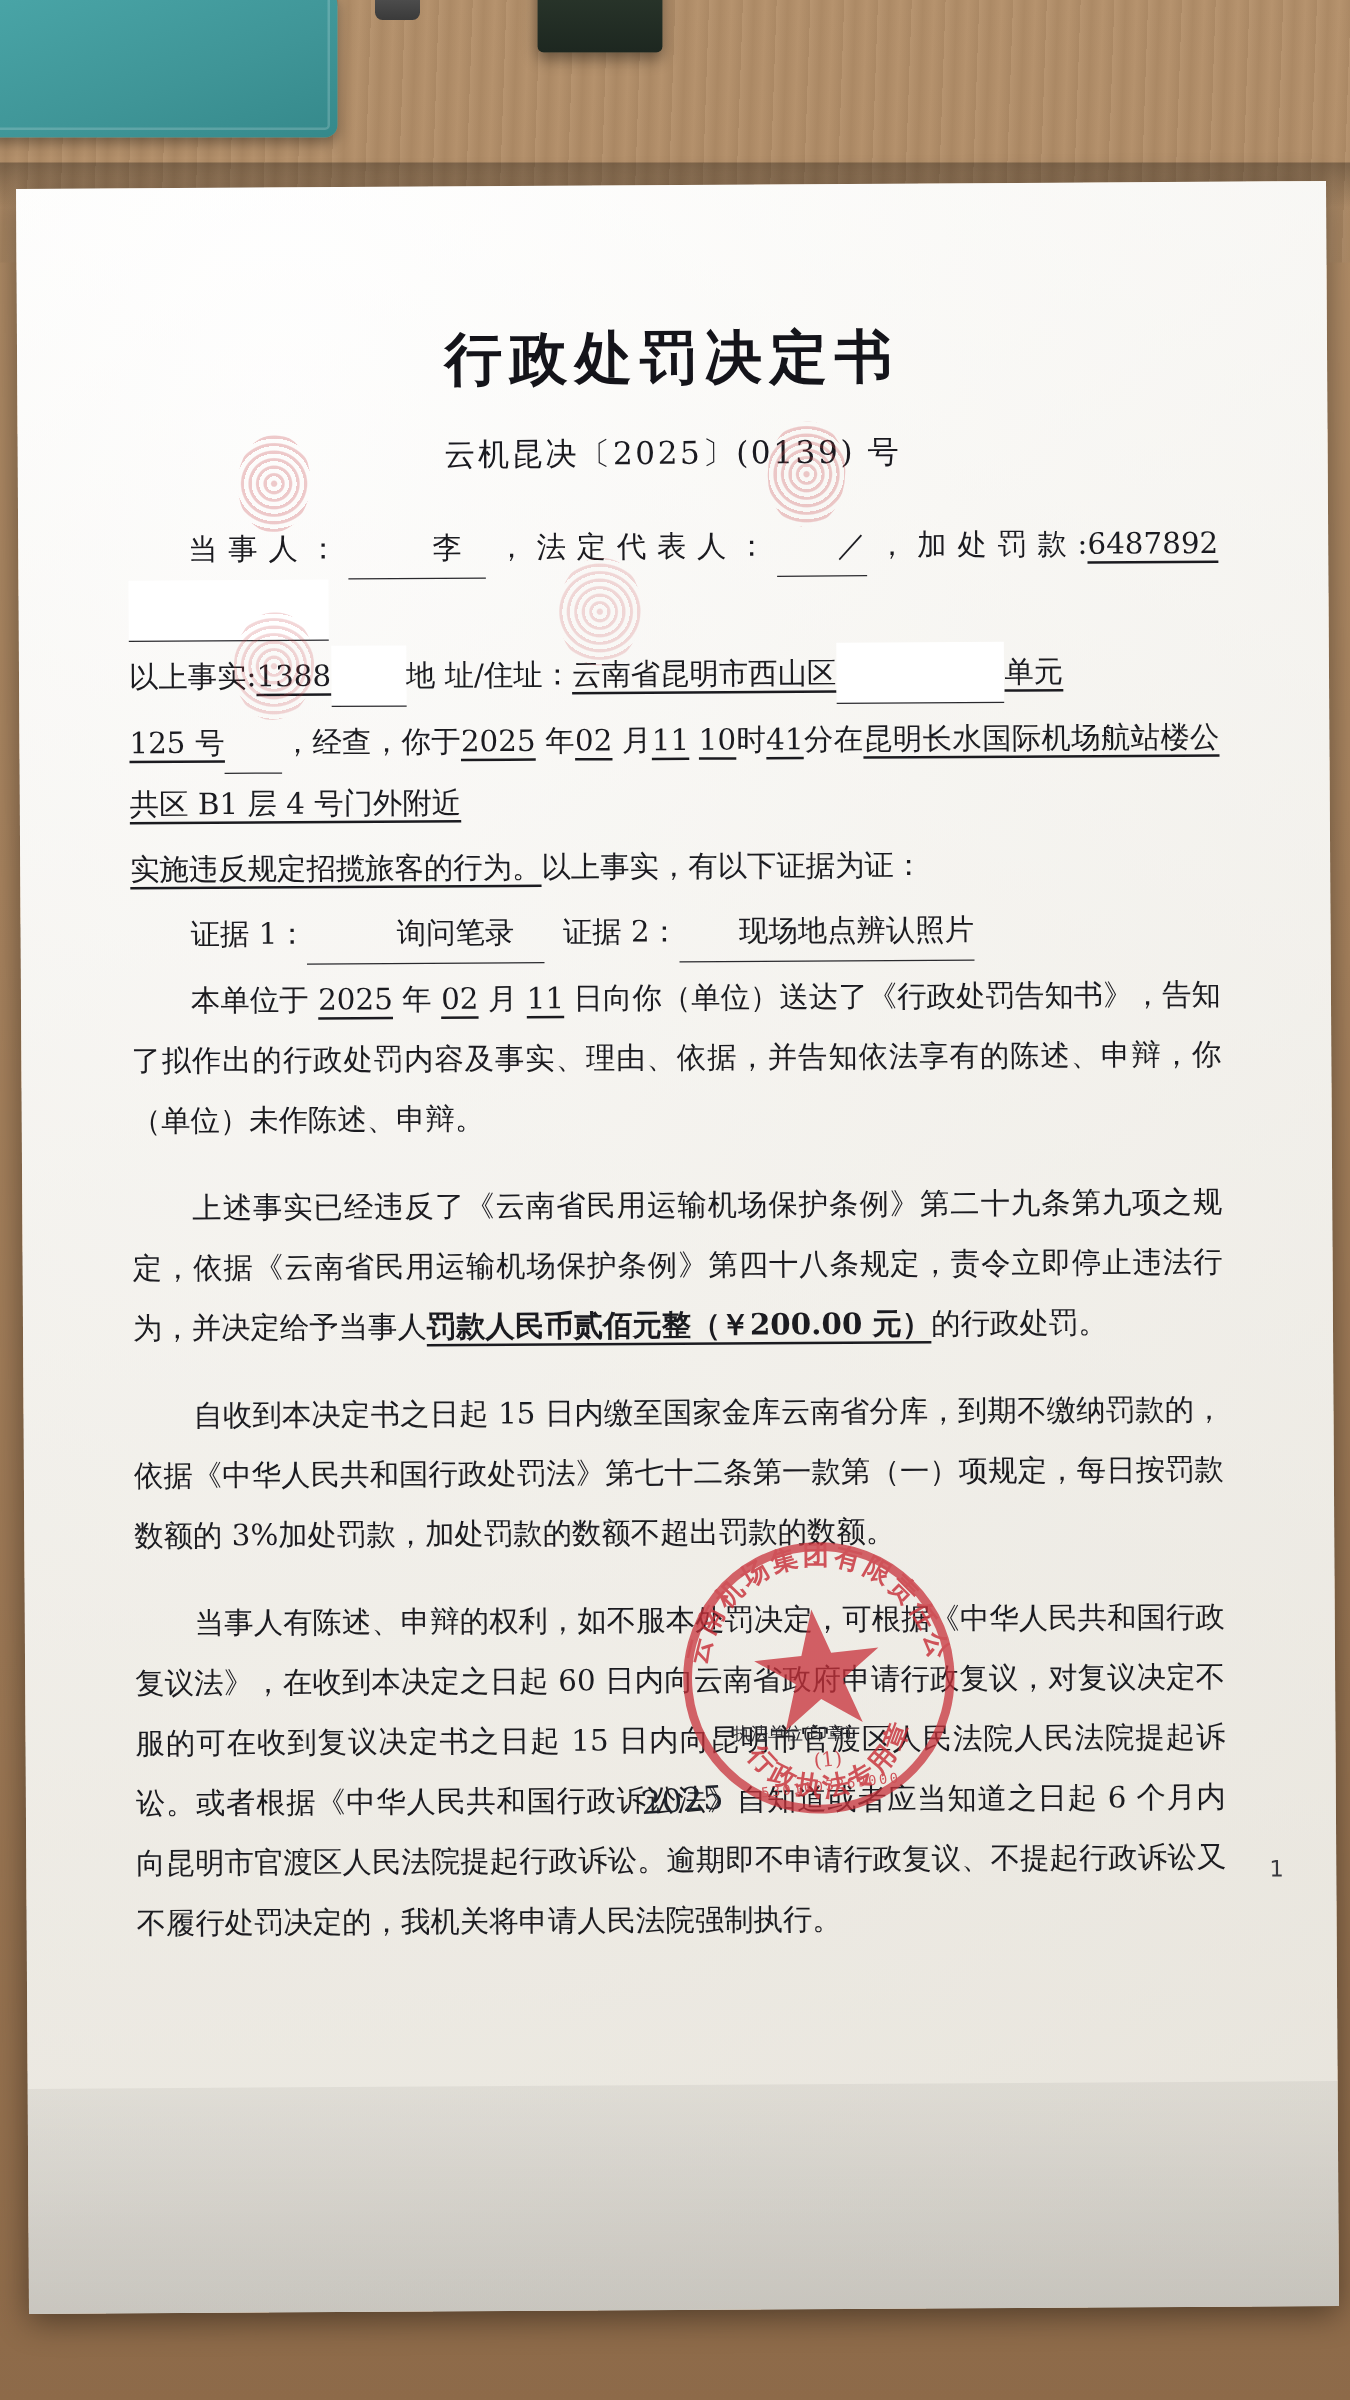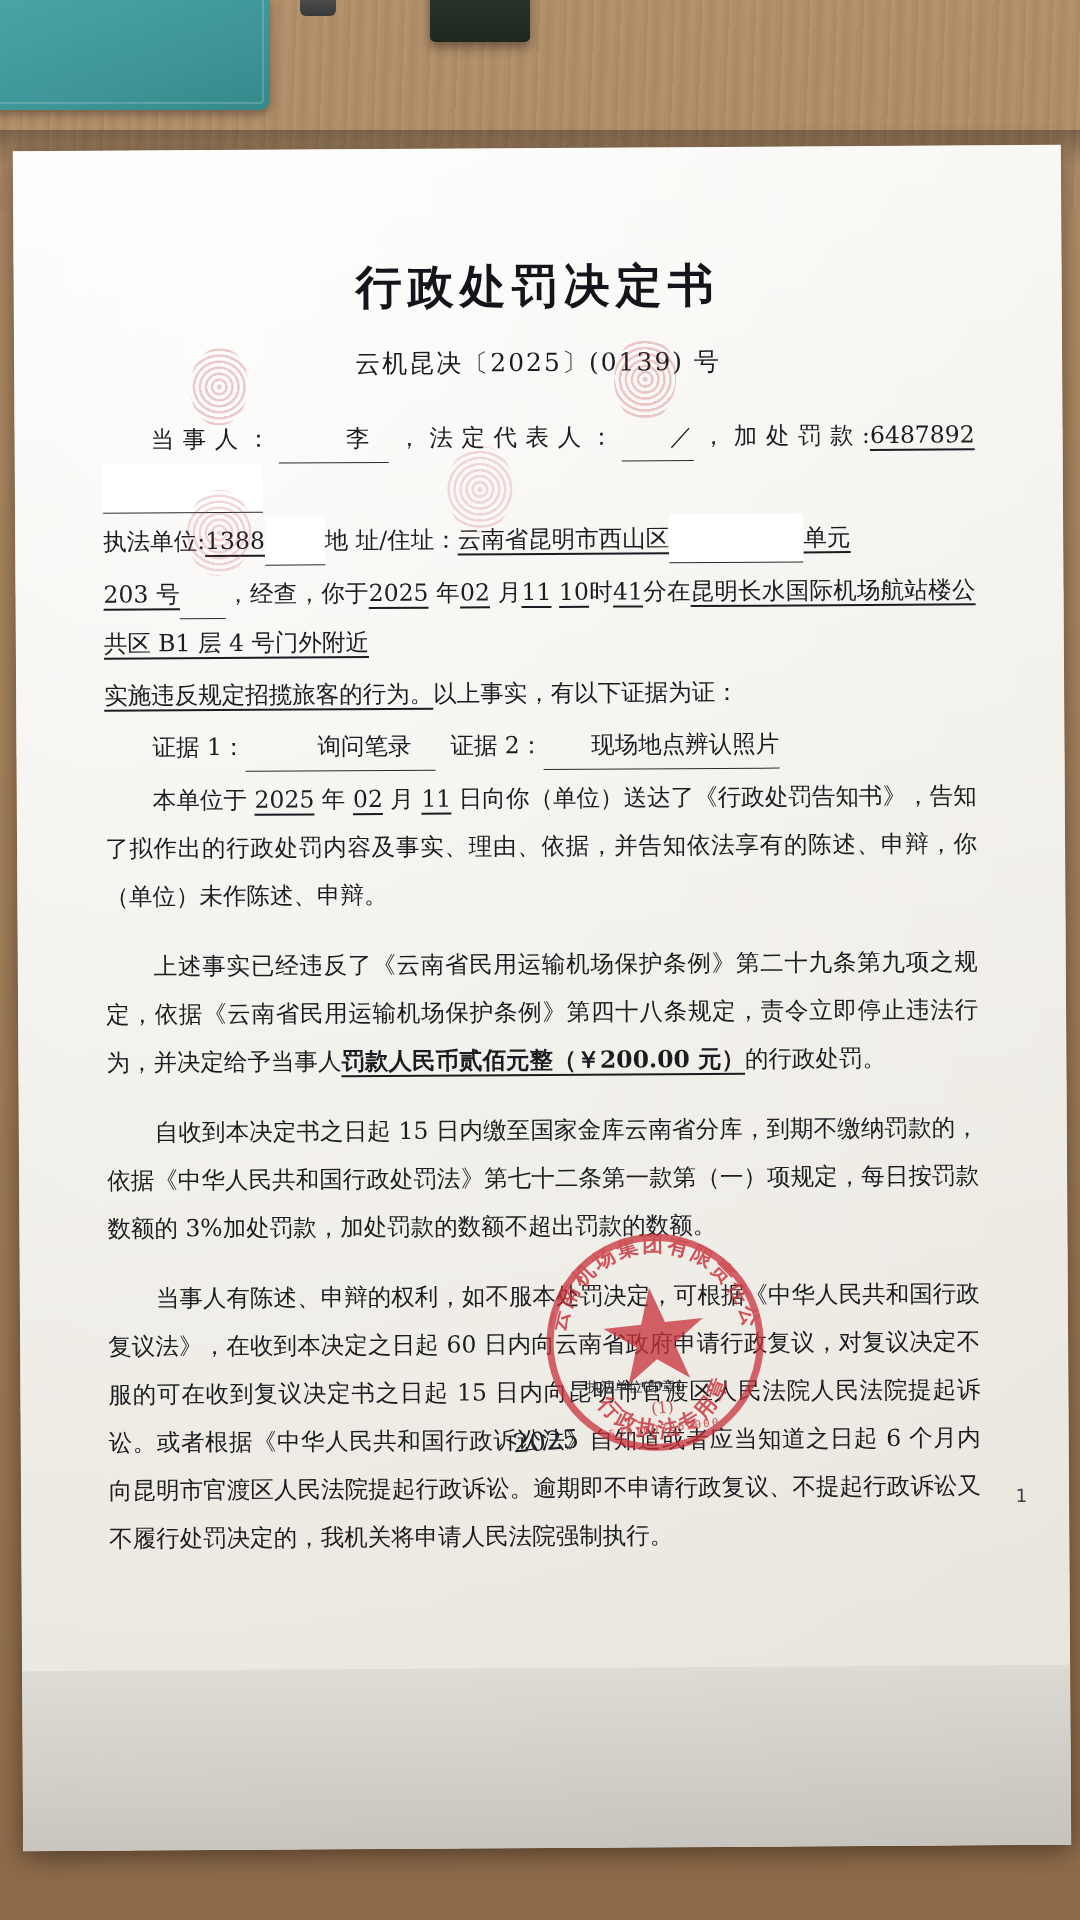--- a/index.html
+++ b/index.html
@@ -215,25 +215,25 @@
       <div class="doc-title">行政处罚决定书</div>
       <div class="doc-subtitle">云机昆决〔2025〕(0139) 号</div>
 
       <div class="body">
 
         <div class="p indent">
           <span>当事人：</span><span class="u-wide">李</span>，<span>法定代表人：</span><span class="blank">／</span>，<span>加处罚款:</span><span class="u">6487892</span><span class="redact">&nbsp;&nbsp;&nbsp;&nbsp;&nbsp;&nbsp;&nbsp;&nbsp;&nbsp;&nbsp;&nbsp;&nbsp;&nbsp;&nbsp;&nbsp;</span>
         </div>
 
         <div class="p">
-          <span>执法单位:</span><span class="u">1388</span><span class="redact">&nbsp;&nbsp;&nbsp;&nbsp;&nbsp;&nbsp;&nbsp;&nbsp;</span><span>地 址/住址：</span><span class="u">云南省昆明市西山区</span><span class="redact">&nbsp;&nbsp;&nbsp;&nbsp;&nbsp;&nbsp;&nbsp;&nbsp;&nbsp;&nbsp;&nbsp;&nbsp;&nbsp;&nbsp;&nbsp;&nbsp;&nbsp;&nbsp;</span><span class="u">单元</span>
+          <span>以上事实:</span><span class="u">1388</span><span class="redact">&nbsp;&nbsp;&nbsp;&nbsp;&nbsp;&nbsp;&nbsp;&nbsp;</span><span>地 址/住址：</span><span class="u">云南省昆明市西山区</span><span class="redact">&nbsp;&nbsp;&nbsp;&nbsp;&nbsp;&nbsp;&nbsp;&nbsp;&nbsp;&nbsp;&nbsp;&nbsp;&nbsp;&nbsp;&nbsp;&nbsp;&nbsp;&nbsp;</span><span class="u">单元</span>
         </div>
 
         <div class="p">
-          <span class="u">203 号</span><span class="blank">&nbsp;&nbsp;&nbsp;&nbsp;&nbsp;&nbsp;</span><span>，经查，你于</span><span class="u">2025</span>
+          <span class="u">125 号</span><span class="blank">&nbsp;&nbsp;&nbsp;&nbsp;&nbsp;&nbsp;</span><span>，经查，你于</span><span class="u">2025</span>
           <span>年</span><span class="u">02</span>
           <span>月</span><span class="u">11</span>
           <span class="u">10</span><span>时</span><span class="u">41</span><span>分在</span><span class="u">昆明长水国际机场航站楼公共区 B1 层 4 号门外附近</span>
         </div>
 
         <div class="p">
           <span class="u">实施违反规定招揽旅客的行为。</span><span>以上事实，有以下证据为证：</span>
         </div>
 
         <div class="p indent">

